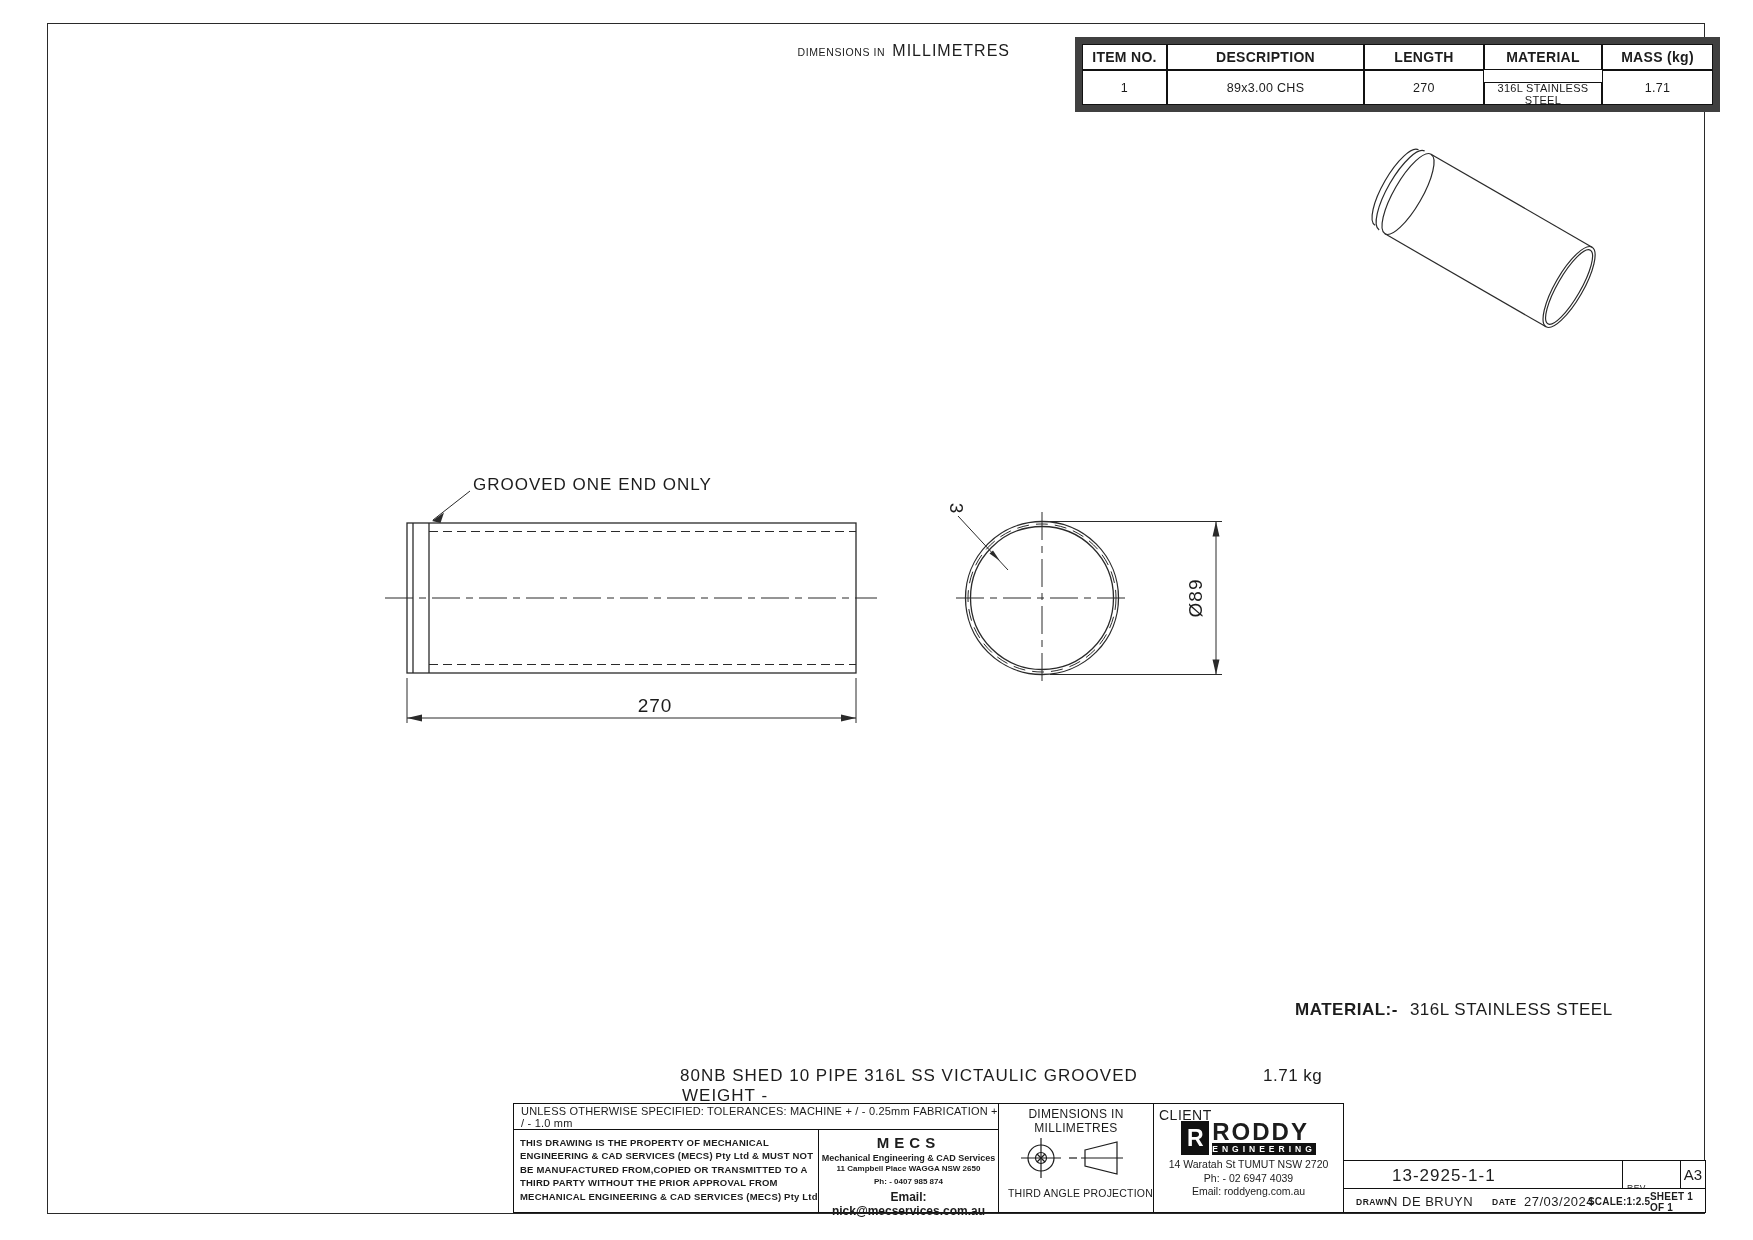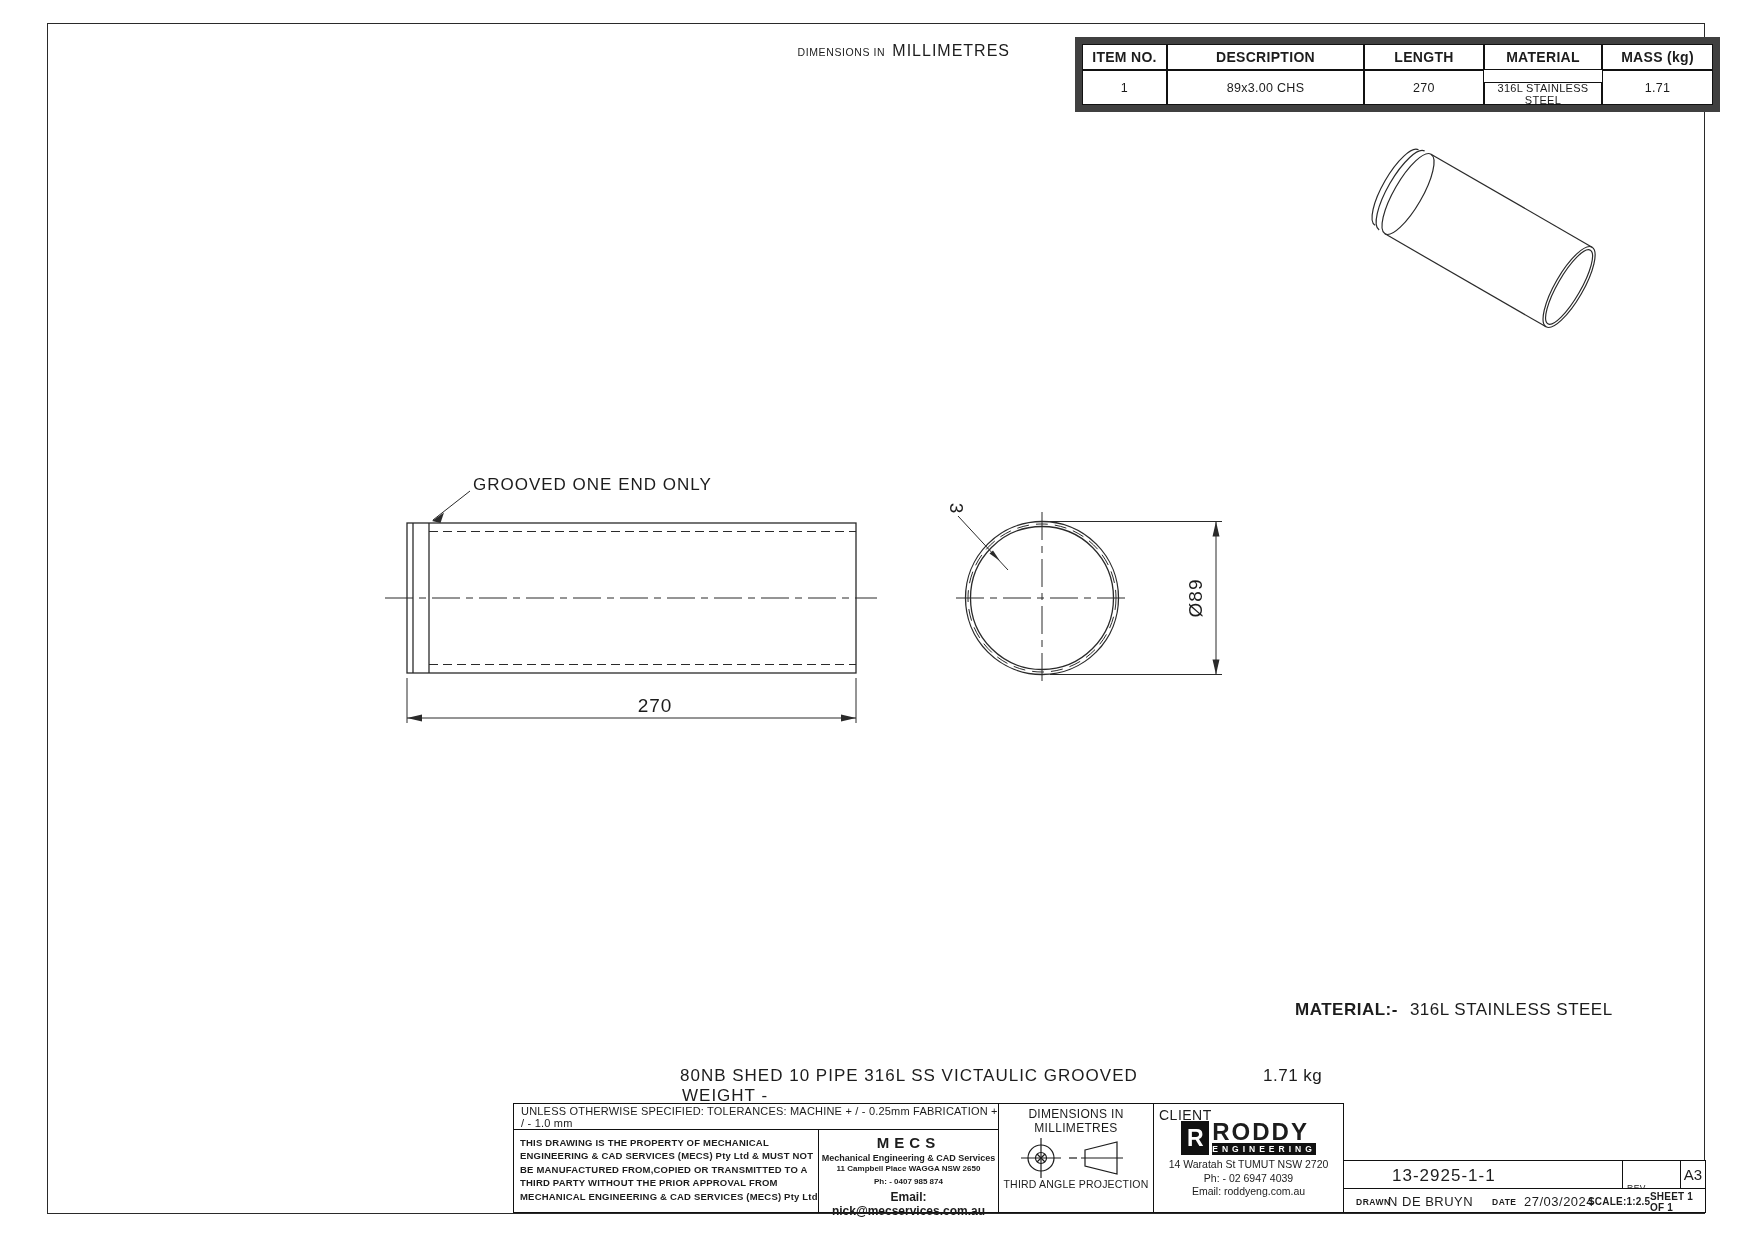--- a/index.html
+++ b/index.html
@@ -39,21 +39,21 @@
            font-size:9.5px;line-height:13.4px;font-weight:bold;letter-spacing:.2px;}
   .tb-mecs{left:305;}
   .tb-mecs{left:305px;top:26px;width:181px;height:84px;text-align:center;font-weight:bold;}
   .mecs-logo{font-size:15px;letter-spacing:5px;margin-top:4px;}
   .mecs-l1{font-size:9px;margin-top:2px;}
   .mecs-l2{font-size:8px;margin-top:1px;}
   .mecs-l3{font-size:8px;margin-top:4px;}
   .mecs-l4{font-size:12px;margin-top:4px;}
   .tb-proj{left:485px;top:0;width:156px;height:110px;text-align:center;}
   .p-dims{font-size:12px;line-height:13.5px;margin-top:4px;letter-spacing:.3px;}
-  .p-label{position:absolute;bottom:22px;left:0;width:100%;font-size:10.5px;letter-spacing:.2px;}
+  .p-label{position:absolute;bottom:13px;left:0;width:100%;font-size:10.5px;letter-spacing:.2px;text-align:right;}
   .tb-client{left:640px;top:0;width:191px;height:110px;}
   .client-label{position:absolute;top:3px;left:5px;font-size:14px;letter-spacing:.5px;}
   .roddy{display:flex;justify-content:center;align-items:stretch;margin-top:17px;gap:3px;}
   .r-box{width:28px;background:#111;color:#fff;font-weight:bold;font-size:23px;display:flex;align-items:center;justify-content:center;}
   .r-right{display:flex;flex-direction:column;}
   .r-name{font-size:24px;font-weight:bold;letter-spacing:2px;line-height:22px;}
   .r-sub{background:#111;color:#fff;font-size:8.5px;letter-spacing:4px;text-align:center;padding:1px 0;font-weight:bold;}
   .client-addr{text-align:center;font-size:10.5px;line-height:13.5px;margin-top:3px;}
   .tb-title{left:830px;top:0;width:363px;height:58px;}
   .t-label{position:absolute;top:2px;left:4px;font-size:9px;letter-spacing:.5px;}

